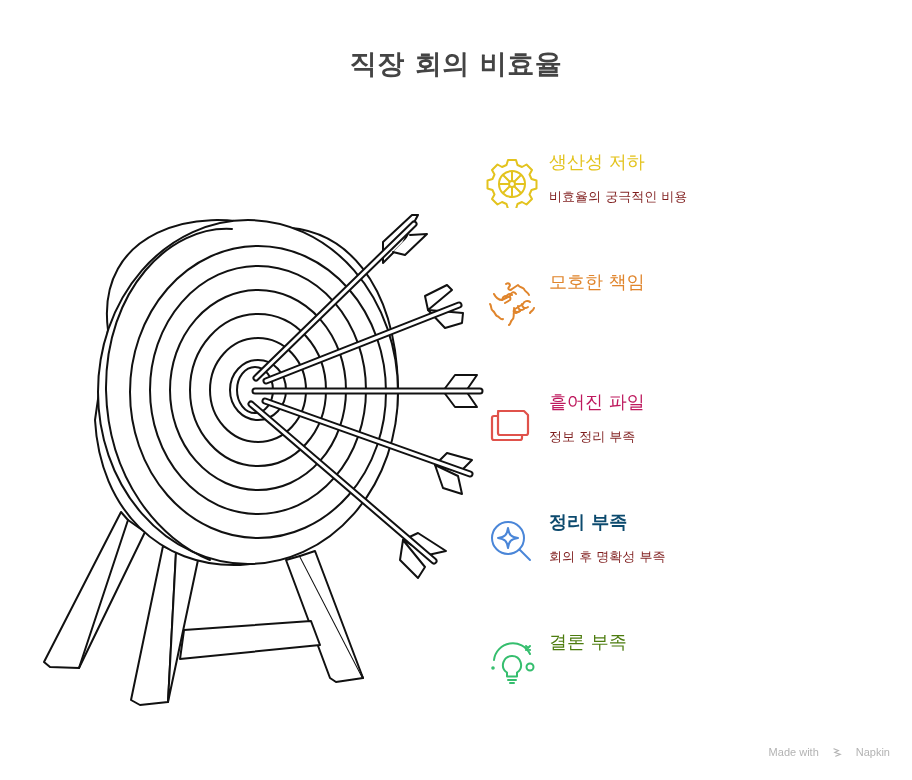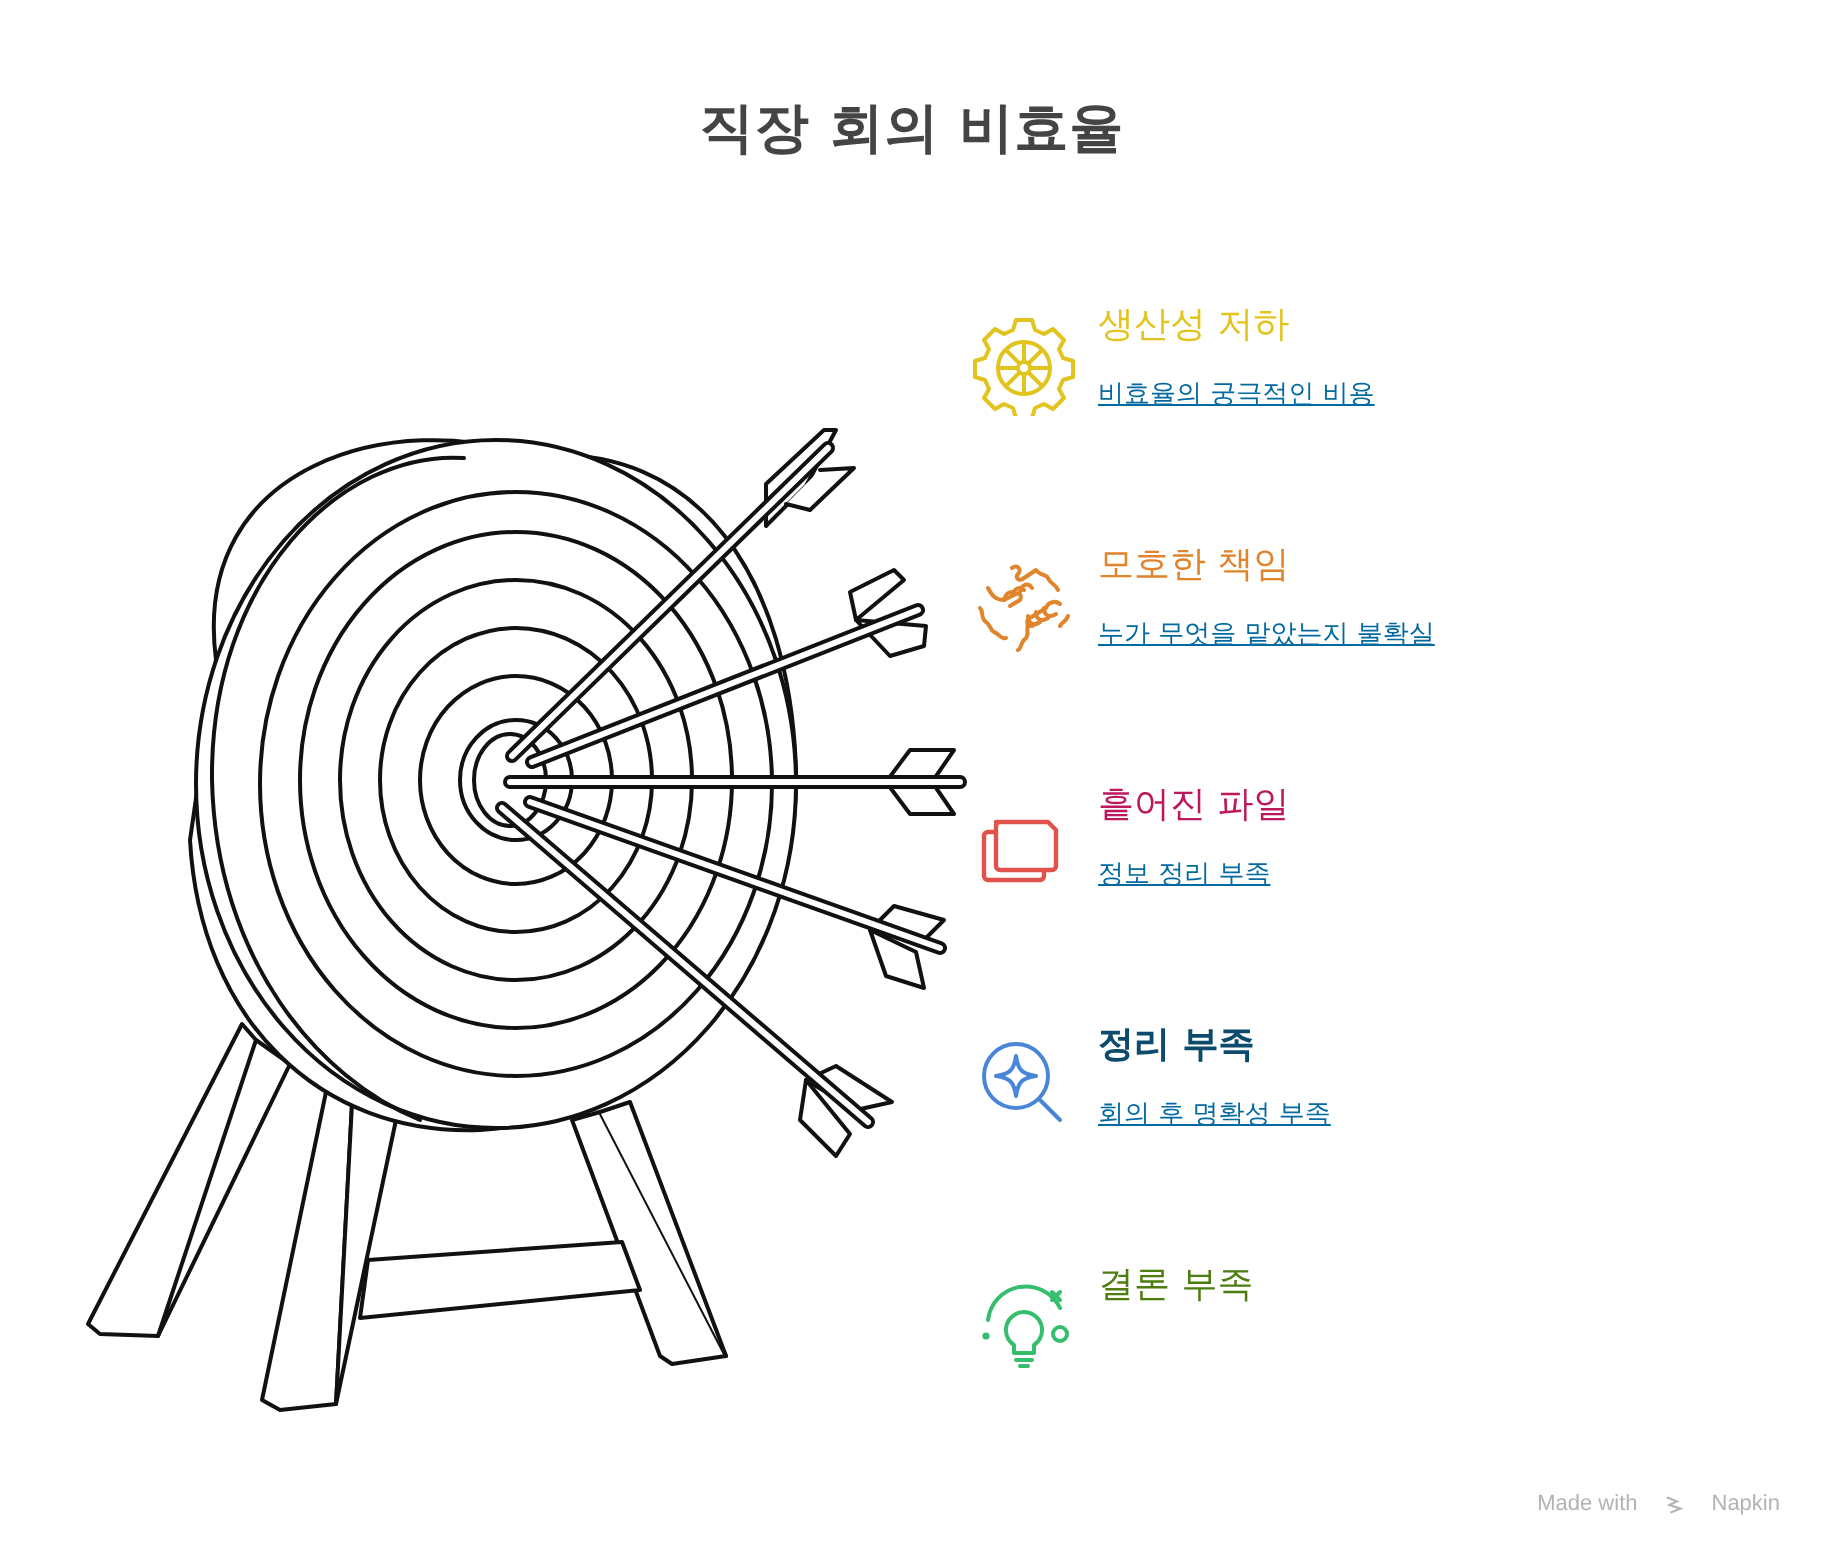--- a/index.html
+++ b/index.html
@@ -9,21 +9,21 @@
       position: absolute; left: 0; top: 46px; width: 912px; text-align: center;
       font-size: 27px; font-weight: bold; color: #444444; letter-spacing: 0.5px;
     }
     .illustration { position: absolute; left: 0; top: 0; }
     .item { position: absolute; left: 482px; width: 380px; height: 70px; }
     .item .icon { position: absolute; left: 2px; top: 10px; width: 56px; height: 56px; }
     .item .heading {
       position: absolute; left: 67px; top: 8px; font-size: 18px; white-space: nowrap;
     }
     .item .desc {
-      position: absolute; left: 67px; top: 46px; font-size: 13px; color: #0369a1; white-space: nowrap; text-decoration: underline;
+      position: absolute; left: 67px; top: 46px; font-size: 13px; color: #7f1d1d; white-space: nowrap;
     }
     .watermark {
       position: absolute; right: 22px; top: 746px; font-size: 11px; color: #b3b3b3;
       font-family: "Liberation Sans", sans-serif; display: flex; align-items: center; gap: 13px;
     }
     .watermark svg { width: 11px; height: 11px; }
   </style>
 </head>
 <body>
 
@@ -100,21 +100,20 @@
   <svg class="icon" viewBox="0 0 56 56" fill="none" stroke="#E0852C" stroke-width="2" stroke-linecap="round" stroke-linejoin="round">
     <path d="M22 12 c3 -2 5 1 3 3 c-2 2 1 4 3 2 l6 -4 M34 13 c2 3 5 2 6 4 c1 3 4 3 5 6"></path>
     <path d="M10 22 c2 4 4 6 8 6 l6 -3 c2 -1 3 1 2 3 l-5 3"></path>
     <path d="M18 28 c1 -4 4 -5 6 -3 M22 26 c1 -4 4 -5 6 -3 M26 24 c1 -4 4 -5 6 -2"></path>
     <path d="M6 32 c2 2 0 5 3 7 c2 1 2 4 4 5 c3 1 3 4 6 3"></path>
     <path d="M46 30 c-2 -2 -6 -1 -7 2 l-8 5 c-2 1 -2 4 1 4 l4 -2"></path>
     <path d="M30 36 c0 4 3 5 6 3 M34 34 c0 4 3 5 6 3 M38 32 c0 4 3 5 6 3"></path>
     <path d="M30 40 c-1 3 1 6 -2 8 c-2 2 -1 4 -3 5 M50 36 c-1 3 -3 3 -4 5"></path>
   </svg>
   <div class="heading" style="color:#E0852C;">모호한 책임</div>
-  <div class="desc">누가 무엇을 맡았는지 불확실</div>
 </div>
 
 <div class="item" style="top:382px;">
   <svg class="icon" viewBox="0 0 56 56" fill="none" stroke="#E0524B" stroke-width="2.2" stroke-linejoin="round">
     <path d="M14 19 h26 l4 4 v18 a2 2 0 0 1 -2 2 h-26 a2 2 0 0 1 -2 -2 v-20 a2 2 0 0 1 2 -2 Z"></path>
     <path d="M14 24 h-4 a2 2 0 0 0 -2 2 v20 a2 2 0 0 0 2 2 h26 a2 2 0 0 0 2 -2 v-3"></path>
   </svg>
   <div class="heading" style="color:#be185d;">흩어진 파일</div>
   <div class="desc">정보 정리 부족</div>
 </div>

